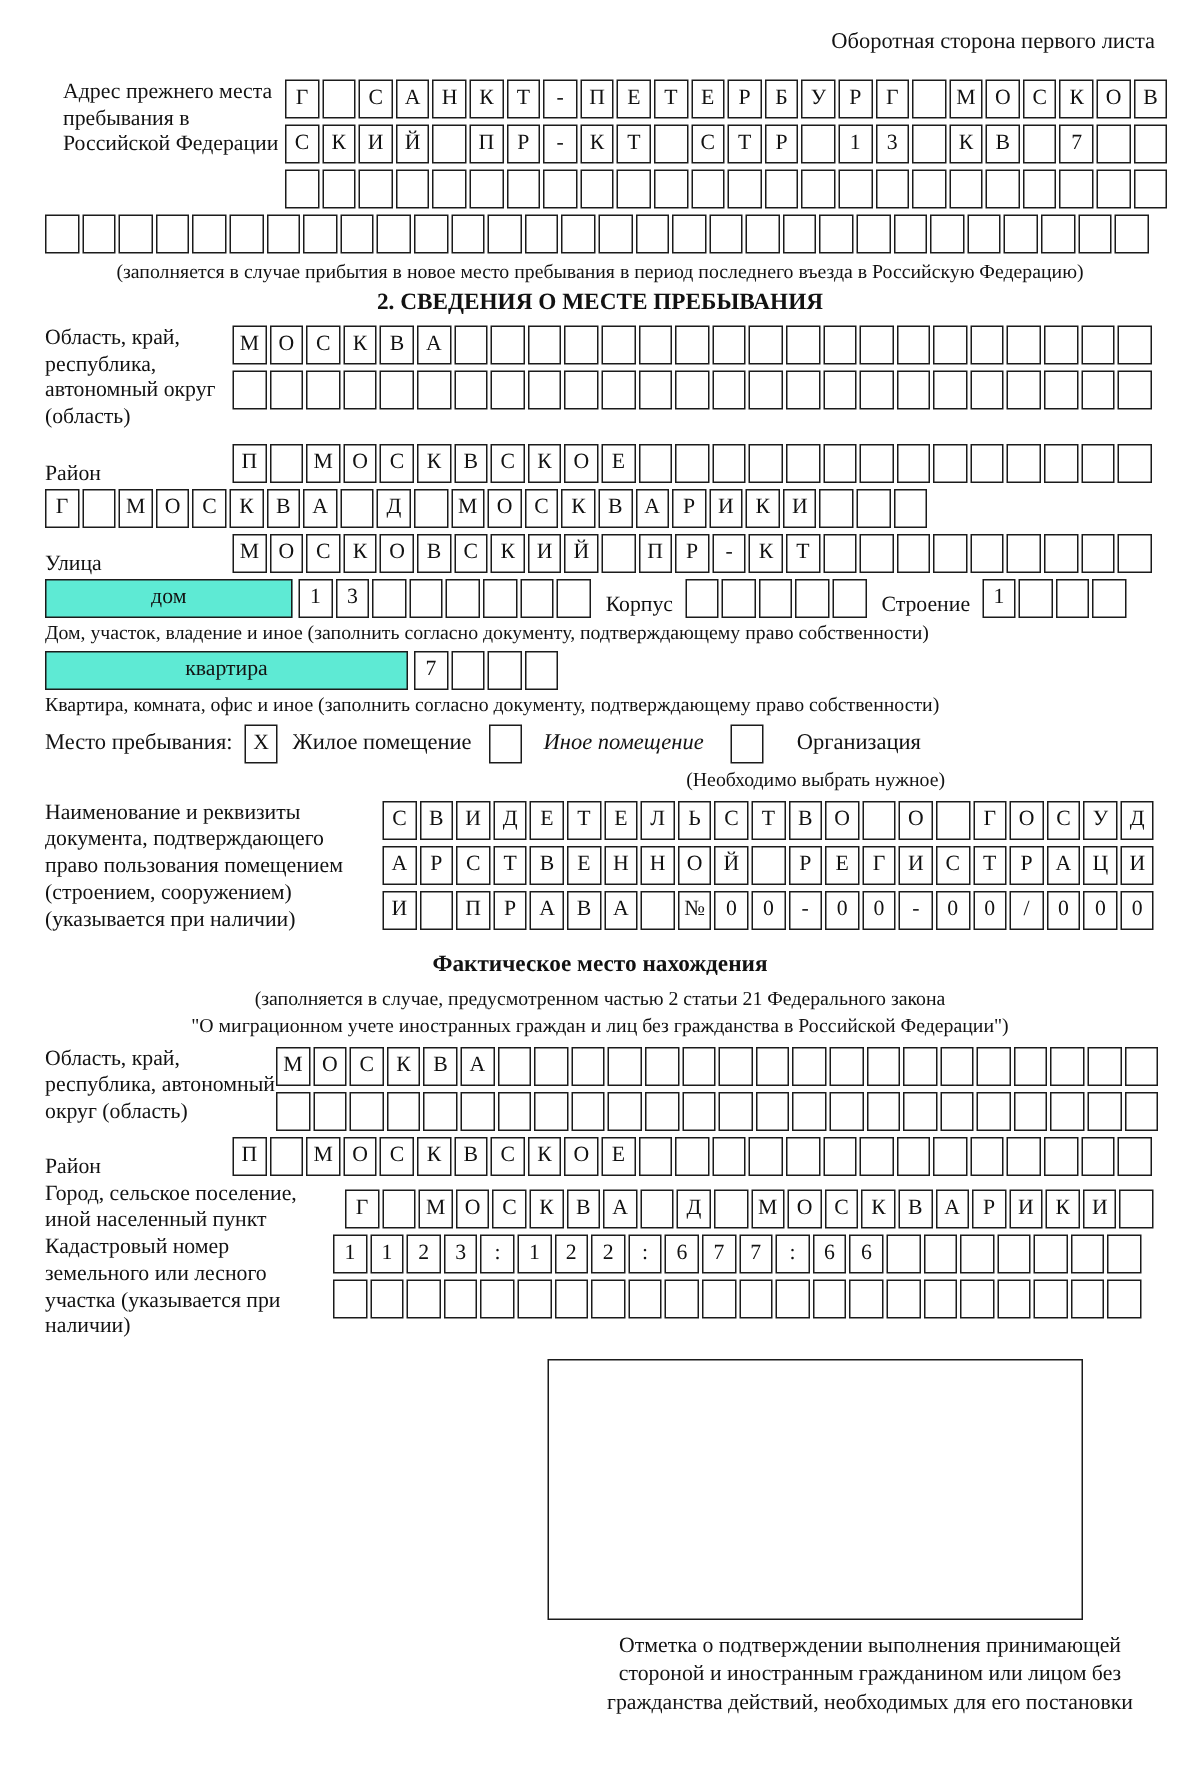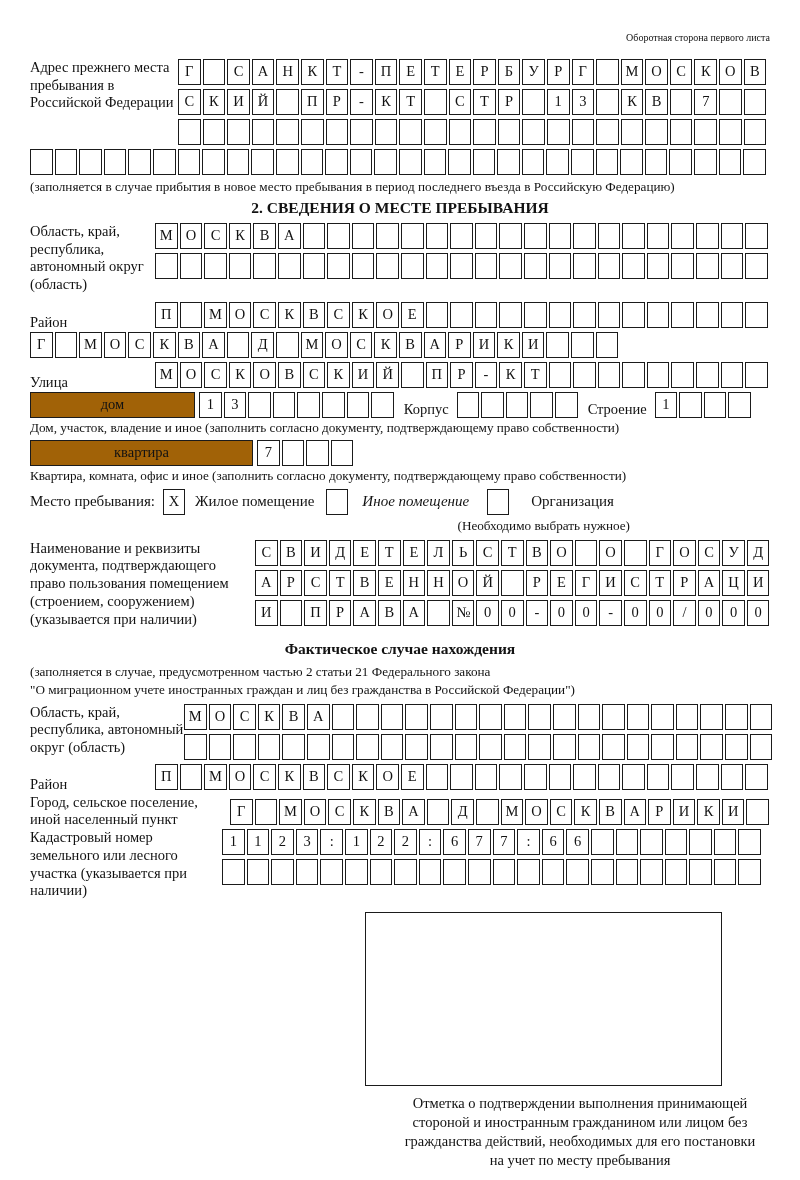--- a/index.html
+++ b/index.html
@@ -5,44 +5,44 @@
   html,body{margin:0;padding:0;background:#fff;}
   .page{
     position:relative;
     width:800px;height:1180px;
     box-sizing:border-box;
     padding:0 30px;
     background:#fff;color:#121212;
     font-family:"Liberation Serif","DejaVu Serif",serif;
     overflow:hidden;
   }
-  .hdr{padding-top:32px;text-align:right;font-size:10px;}
+  .hdr{padding-top:20px;text-align:right;font-size:15px;}
   .cellrow{white-space:nowrap;height:26px;margin-bottom:4px;}
   .cell{
     display:inline-block;box-sizing:border-box;
     width:22.6px;height:26px;margin-right:2px;
     border:1.6px solid #1b1b1b;background:#fff;
     text-align:center;font-size:14.5px;line-height:23px;
     vertical-align:top;
   }
   .frow{display:flex;align-items:flex-start;}
   .frow.vc{align-items:flex-end;}
   .lbl{flex:none;font-size:14.5px;line-height:1.22;}
-  .w148{width:148px;} .w125{width:125px;} .w140{width:140px;}
+  .w148{width:148px;margin-left:12px;} .w125{width:125px;} .w140{width:140px;}
   .w154{width:154px;} .w200{width:200px;} .w192{width:192px;} .w225{width:225px;}
-  .note{font-size:13.2px;margin:0 0 2px 0;}
+  .note{font-size:13.2px;text-align:center;margin:0 0 2px 0;}
   .h2{font-size:15.5px;font-weight:bold;text-align:center;margin:4px 0 6px 0;}
   .mt8{margin-top:8px;} .mt10{margin-top:10px;} .mt12{margin-top:12px;} .mt16{margin-top:16px;}
   .bigbox{
     display:flex;align-items:center;justify-content:center;
     box-sizing:border-box;height:26px;border:1.6px solid #1b1b1b;
-    font-size:14.5px;background:#a16207;flex:none;
+    font-size:14.5px;background:#5eead4;flex:none;
   }
   .housebox{width:165px;}
-  .aptbox{width:223px;}
+  .aptbox{width:242px;}
   .inline-lbl{font-size:14.5px;margin:0 8px;flex:none;}
   .stay{display:flex;align-items:center;font-size:15px;height:28px;}
   .chk{
     display:inline-block;box-sizing:border-box;flex:none;
     width:22px;height:26px;border:1.6px solid #1b1b1b;
     text-align:center;font-size:14.5px;line-height:23px;background:#fff;
   }
   .smallnote{font-size:13.2px;margin:2px 0 4px 0;}
   .note-left600{width:600px;text-align:right;font-size:13.2px;margin:2px 0 6px 0;}
   .stamp{
@@ -123,21 +123,21 @@
 
   <div class="frow">
     <div class="lbl w225">Наименование и реквизиты документа, подтверждающего право пользования помещением (строением, сооружением) (указывается при наличии)</div>
     <div class="grid">
       <div class="cellrow"><span class="cell">С</span><span class="cell">В</span><span class="cell">И</span><span class="cell">Д</span><span class="cell">Е</span><span class="cell">Т</span><span class="cell">Е</span><span class="cell">Л</span><span class="cell">Ь</span><span class="cell">С</span><span class="cell">Т</span><span class="cell">В</span><span class="cell">О</span><span class="cell"></span><span class="cell">О</span><span class="cell"></span><span class="cell">Г</span><span class="cell">О</span><span class="cell">С</span><span class="cell">У</span><span class="cell">Д</span></div>
       <div class="cellrow"><span class="cell">А</span><span class="cell">Р</span><span class="cell">С</span><span class="cell">Т</span><span class="cell">В</span><span class="cell">Е</span><span class="cell">Н</span><span class="cell">Н</span><span class="cell">О</span><span class="cell">Й</span><span class="cell"></span><span class="cell">Р</span><span class="cell">Е</span><span class="cell">Г</span><span class="cell">И</span><span class="cell">С</span><span class="cell">Т</span><span class="cell">Р</span><span class="cell">А</span><span class="cell">Ц</span><span class="cell">И</span></div>
       <div class="cellrow"><span class="cell">И</span><span class="cell"></span><span class="cell">П</span><span class="cell">Р</span><span class="cell">А</span><span class="cell">В</span><span class="cell">А</span><span class="cell"></span><span class="cell">№</span><span class="cell">0</span><span class="cell">0</span><span class="cell">-</span><span class="cell">0</span><span class="cell">0</span><span class="cell">-</span><span class="cell">0</span><span class="cell">0</span><span class="cell">/</span><span class="cell">0</span><span class="cell">0</span><span class="cell">0</span></div>
     </div>
   </div>
 
-  <div class="h2 mt10">Фактическое случае нахождения</div>
+  <div class="h2 mt10">Фактическое место нахождения</div>
   <div class="note">(заполняется в случае, предусмотренном частью 2 статьи 21 Федерального закона</div>
   <div class="note" style="margin-bottom:6px;">"О миграционном учете иностранных граждан и лиц без гражданства в Российской Федерации")</div>
 
   <div class="frow">
     <div class="lbl w154">Область, край, республика, автономный округ (область)</div>
     <div class="grid">
       <div class="cellrow"><span class="cell">М</span><span class="cell">О</span><span class="cell">С</span><span class="cell">К</span><span class="cell">В</span><span class="cell">А</span><span class="cell"></span><span class="cell"></span><span class="cell"></span><span class="cell"></span><span class="cell"></span><span class="cell"></span><span class="cell"></span><span class="cell"></span><span class="cell"></span><span class="cell"></span><span class="cell"></span><span class="cell"></span><span class="cell"></span><span class="cell"></span><span class="cell"></span><span class="cell"></span><span class="cell"></span><span class="cell"></span></div>
       <div class="cellrow"><span class="cell"></span><span class="cell"></span><span class="cell"></span><span class="cell"></span><span class="cell"></span><span class="cell"></span><span class="cell"></span><span class="cell"></span><span class="cell"></span><span class="cell"></span><span class="cell"></span><span class="cell"></span><span class="cell"></span><span class="cell"></span><span class="cell"></span><span class="cell"></span><span class="cell"></span><span class="cell"></span><span class="cell"></span><span class="cell"></span><span class="cell"></span><span class="cell"></span><span class="cell"></span><span class="cell"></span></div>
     </div>
   </div>
@@ -158,16 +158,15 @@
       <div class="cellrow"><span class="cell">1</span><span class="cell">1</span><span class="cell">2</span><span class="cell">3</span><span class="cell">:</span><span class="cell">1</span><span class="cell">2</span><span class="cell">2</span><span class="cell">:</span><span class="cell">6</span><span class="cell">7</span><span class="cell">7</span><span class="cell">:</span><span class="cell">6</span><span class="cell">6</span><span class="cell"></span><span class="cell"></span><span class="cell"></span><span class="cell"></span><span class="cell"></span><span class="cell"></span><span class="cell"></span></div>
       <div class="cellrow"><span class="cell"></span><span class="cell"></span><span class="cell"></span><span class="cell"></span><span class="cell"></span><span class="cell"></span><span class="cell"></span><span class="cell"></span><span class="cell"></span><span class="cell"></span><span class="cell"></span><span class="cell"></span><span class="cell"></span><span class="cell"></span><span class="cell"></span><span class="cell"></span><span class="cell"></span><span class="cell"></span><span class="cell"></span><span class="cell"></span><span class="cell"></span><span class="cell"></span></div>
     </div>
   </div>
 
   <div class="stamp mt12"></div>
   <div class="caption">
     <div>Отметка о подтверждении выполнения принимающей</div>
     <div>стороной и иностранным гражданином или лицом без</div>
     <div>гражданства действий, необходимых для его постановки</div>
-    <div>на учет по месту пребывания</div>
   </div>
 
 </div>
 
 </body></html>

